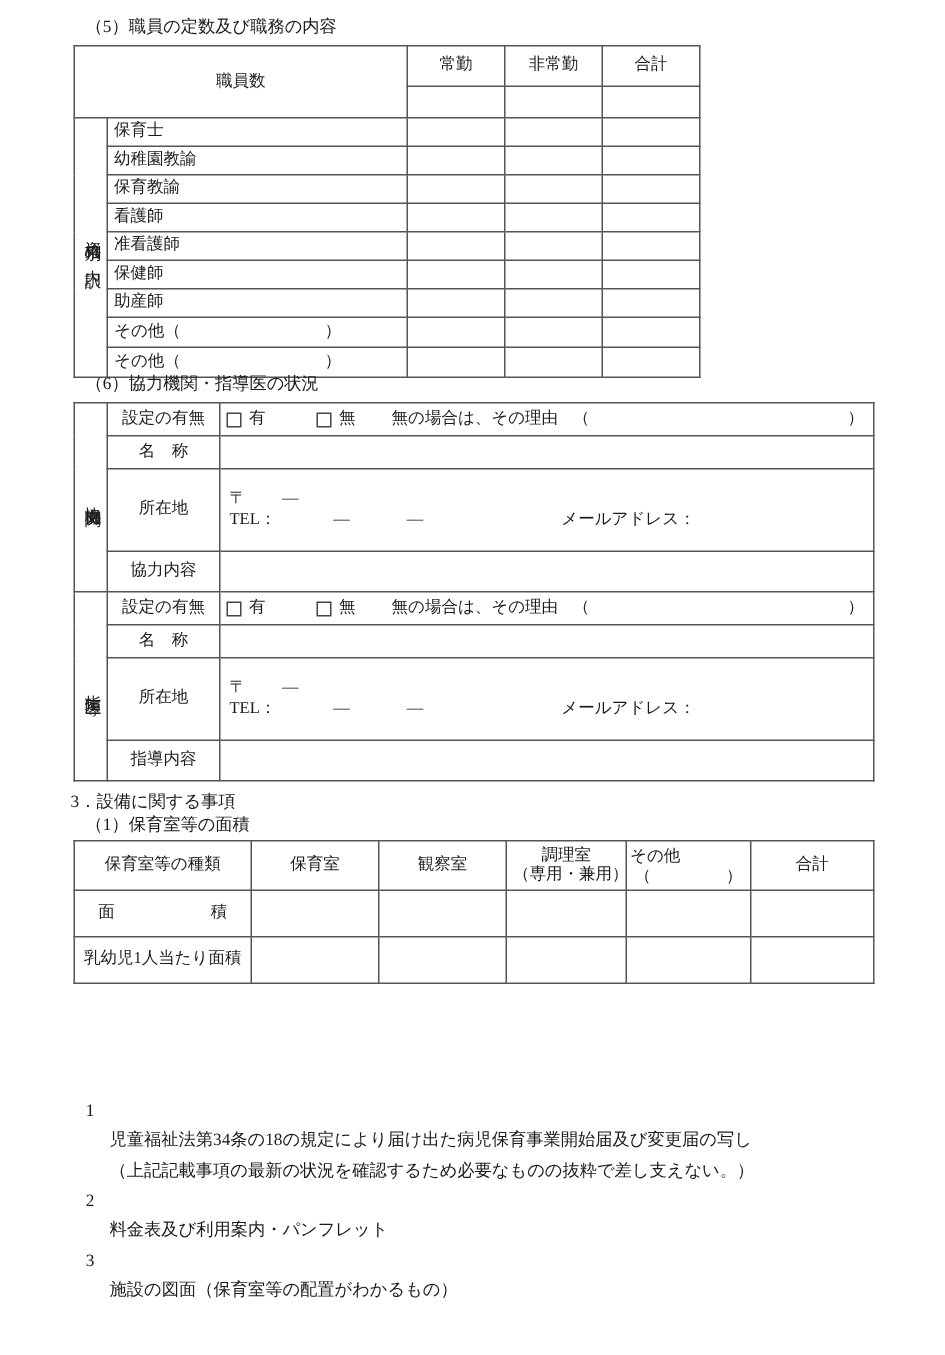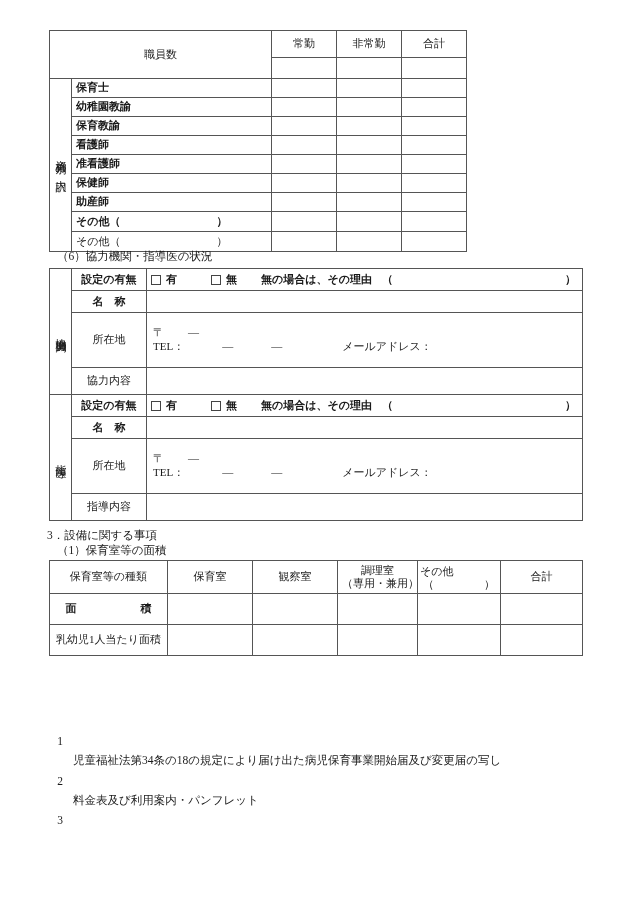--- a/index.html
+++ b/index.html
@@ -44,21 +44,21 @@
   }
   table.frm td {
     border: 1px solid #555;
     padding: 0 4px;
     vertical-align: middle;
     line-height: 1.25;
     overflow: hidden;
     white-space: nowrap;
   }
   
-  td.dt-b { border-bottom: 1px dotted #777; font-weight: bold; }
+  td.dt-b { border-bottom: 1px dotted #777; }
   td.dt-t { border-top: 1px dotted #777; }
   td.no-b { border-bottom: none; }
 
   .c  { text-align: center; }
   .l  { text-align: left; }
 
   
   .vlabel {
     text-align: center;
     vertical-align: middle;
@@ -114,21 +114,21 @@
     justify-content: space-between;
     padding: 5px 6px 6px 6px;
     box-sizing: border-box;
     font-size: 11px;
   }
   .zip-line { display: flex; align-items: center; }
   .zip-mark { margin-right: 24px; }
   .tel-line { display: flex; align-items: center; }
   .tel-lbl { margin-right: 38px; }
   .dash-1 { margin-right: 38px; }
-  .mail-lbl { margin-left: 60px; }
+  .mail-lbl { margin-left: 92px; }
 
   
   .other-paren { display: flex; align-items: center; }
   .other-paren .op { margin-left: 0px; }
   .other-paren .cp { margin-left: 96px; }
 
   
   .hdr-2line {
     display: flex;
     flex-direction: column;
@@ -152,20 +152,21 @@
   .att-item { display: flex; margin-bottom: 9px; }
   .att-num { width: 26px; text-align: center; flex: none; }
   .att-txt { white-space: nowrap; margin-top: 19px; }
   .att-cont { margin-left: 26px; white-space: nowrap; margin-bottom: 9px; }
 </style>
 </head>
 <body>
 
 <div class="page">
 
+  <div class="sec-head hdr-title-1">（5）職員の定数及び職務の内容</div>
 
   <div id="t1-wrap">
     <table class="frm" id="t1">
       <colgroup>
         <col style="width:22px">
         <col style="width:200px">
         <col style="width:65px">
         <col style="width:65px">
         <col style="width:65px">
       </colgroup>
@@ -416,24 +417,26 @@
       </tbody>
     </table>
   </div>
 
   <div id="attach">
 
     <div class="att-item">
       <span class="att-num">1</span>
       <span class="att-txt">児童福祉法第34条の18の規定により届け出た病児保育事業開始届及び変更届の写し</span>
     </div>
+    <div class="att-cont">（上記記載事項の最新の状況を確認するため必要なものの抜粋で差し支えない。）</div>
 
     <div class="att-item">
       <span class="att-num">2</span>
       <span class="att-txt">料金表及び利用案内・パンフレット</span>
     </div>
 
     <div class="att-item">
       <span class="att-num">3</span>
+      <span class="att-txt">施設の図面（保育室等の配置がわかるもの）</span>
     </div>
   </div>
 
 </div>
 
 </body></html>

